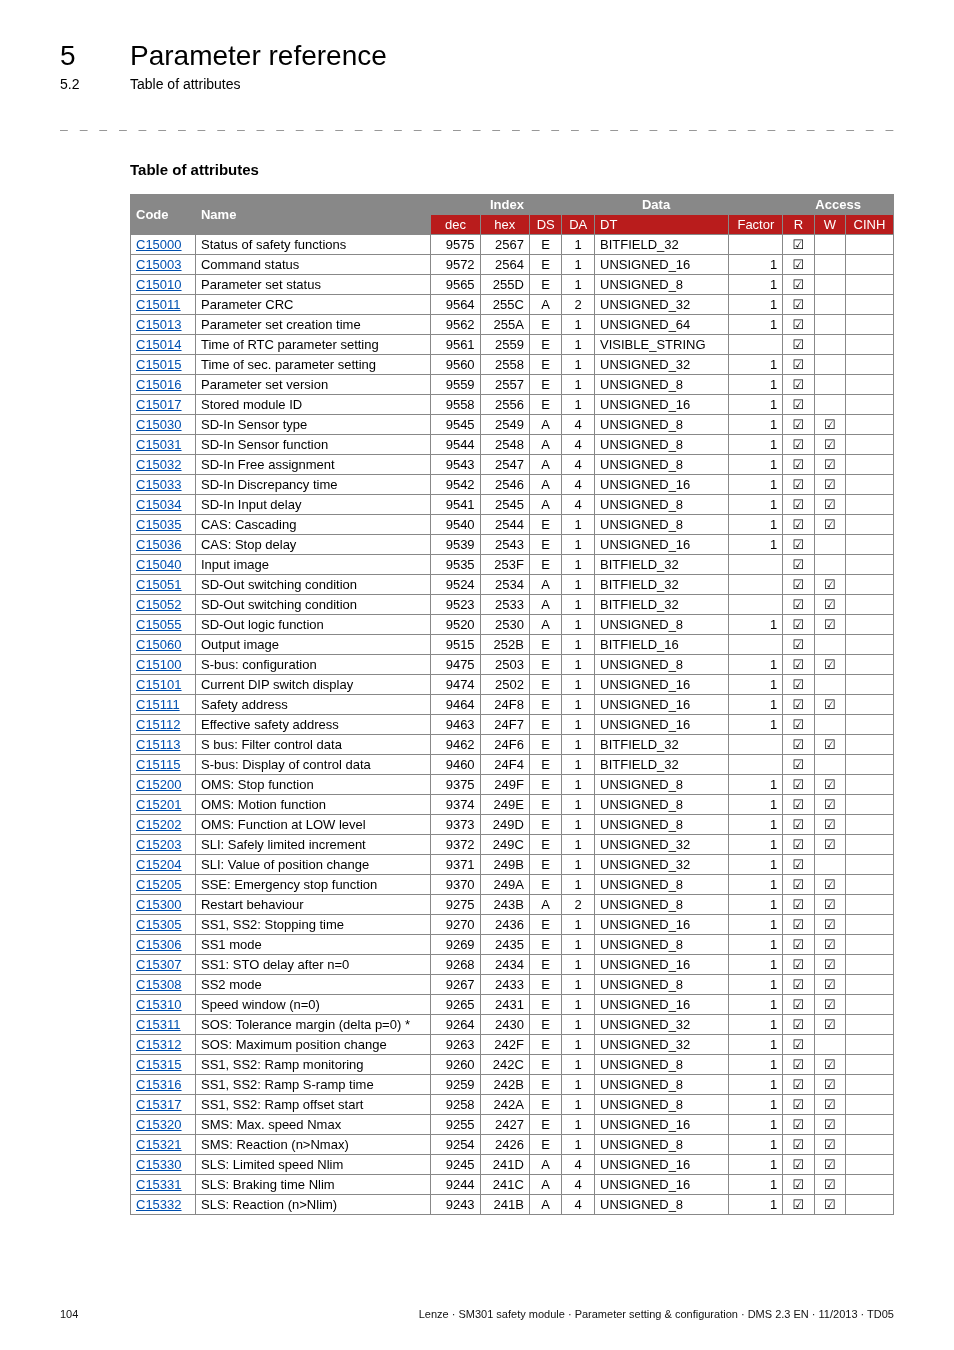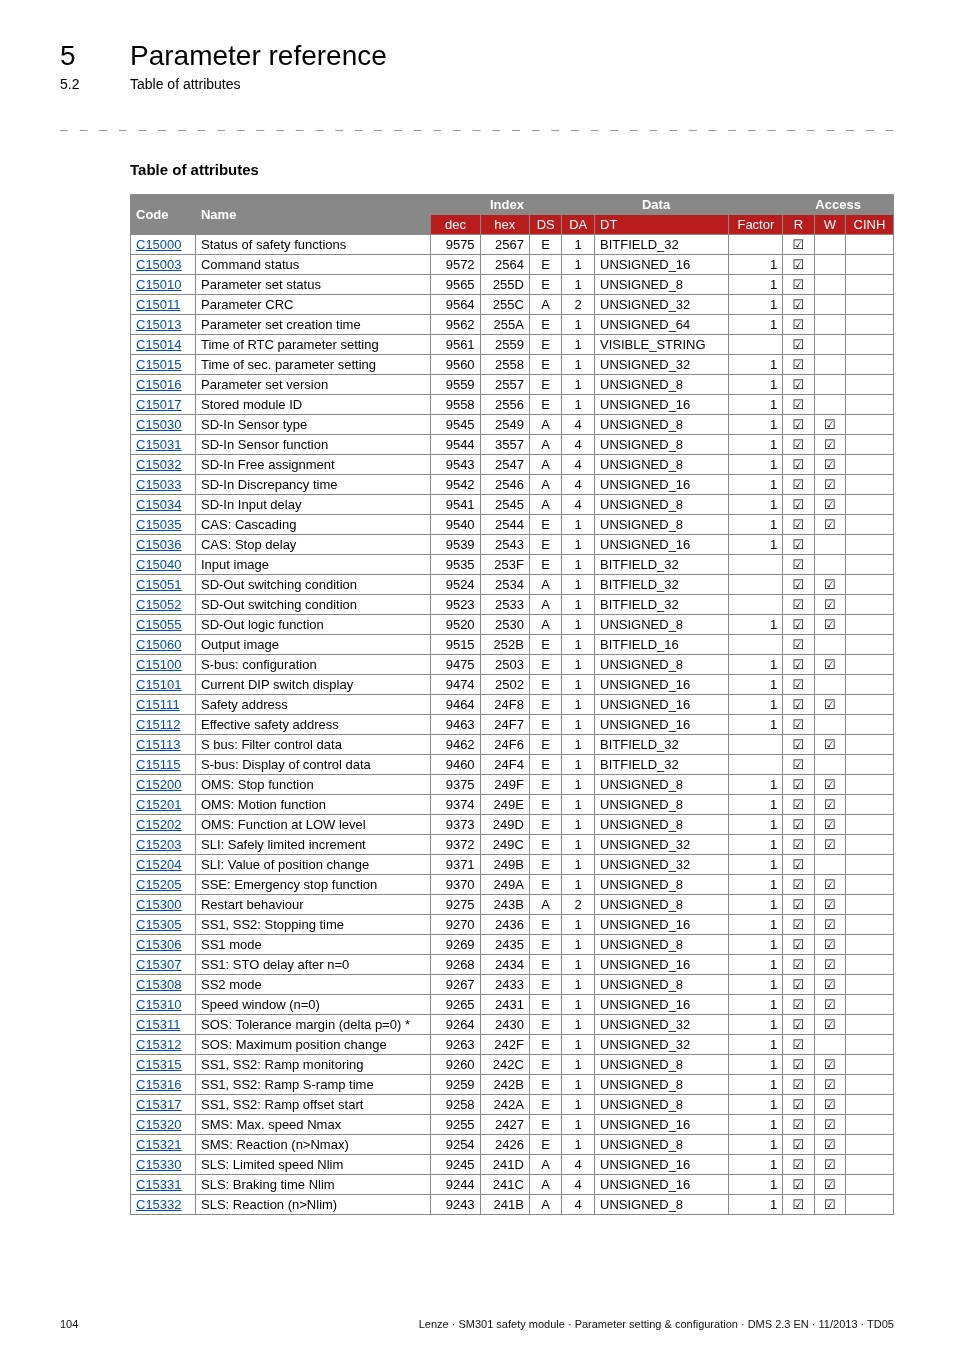--- a/index.html
+++ b/index.html
@@ -93,21 +93,21 @@
   .col-dt     { width: 120px; }
   .col-factor { width: 48px; text-align: right;}
   .col-r      { width: 28px; text-align: center;}
   .col-w      { width: 28px; text-align: center;}
   .col-cinh   { width: 36px; text-align: center;}
   td.center { text-align: center; }
   td.right  { text-align: right; }
   a.codelink { color: #0050b0; text-decoration: underline; }
   .footer {
     position: absolute;
-    bottom: 20px;
+    bottom: 30px;
     left: 60px;
     right: 60px;
     display: flex;
     justify-content: space-between;
     font-size: 11px;
     color: #111;
   }
 </style>
 </head>
 <body>
@@ -275,21 +275,21 @@
             <td class="col-dt">UNSIGNED_8</td>
             <td class="col-factor right">1</td>
             <td class="col-r center">☑</td>
             <td class="col-w center">☑</td>
             <td class="col-cinh center"></td>
           </tr>
           <tr>
             <td class="col-code"><a class="codelink" href="#">C15031</a></td>
             <td class="col-name">SD-In Sensor function</td>
             <td class="col-dec right">9544</td>
-            <td class="col-hex right">3557</td>
+            <td class="col-hex right">2548</td>
             <td class="col-ds center">A</td>
             <td class="col-da center">4</td>
             <td class="col-dt">UNSIGNED_8</td>
             <td class="col-factor right">1</td>
             <td class="col-r center">☑</td>
             <td class="col-w center">☑</td>
             <td class="col-cinh center"></td>
           </tr>
           <tr>
             <td class="col-code"><a class="codelink" href="#">C15032</a></td>

